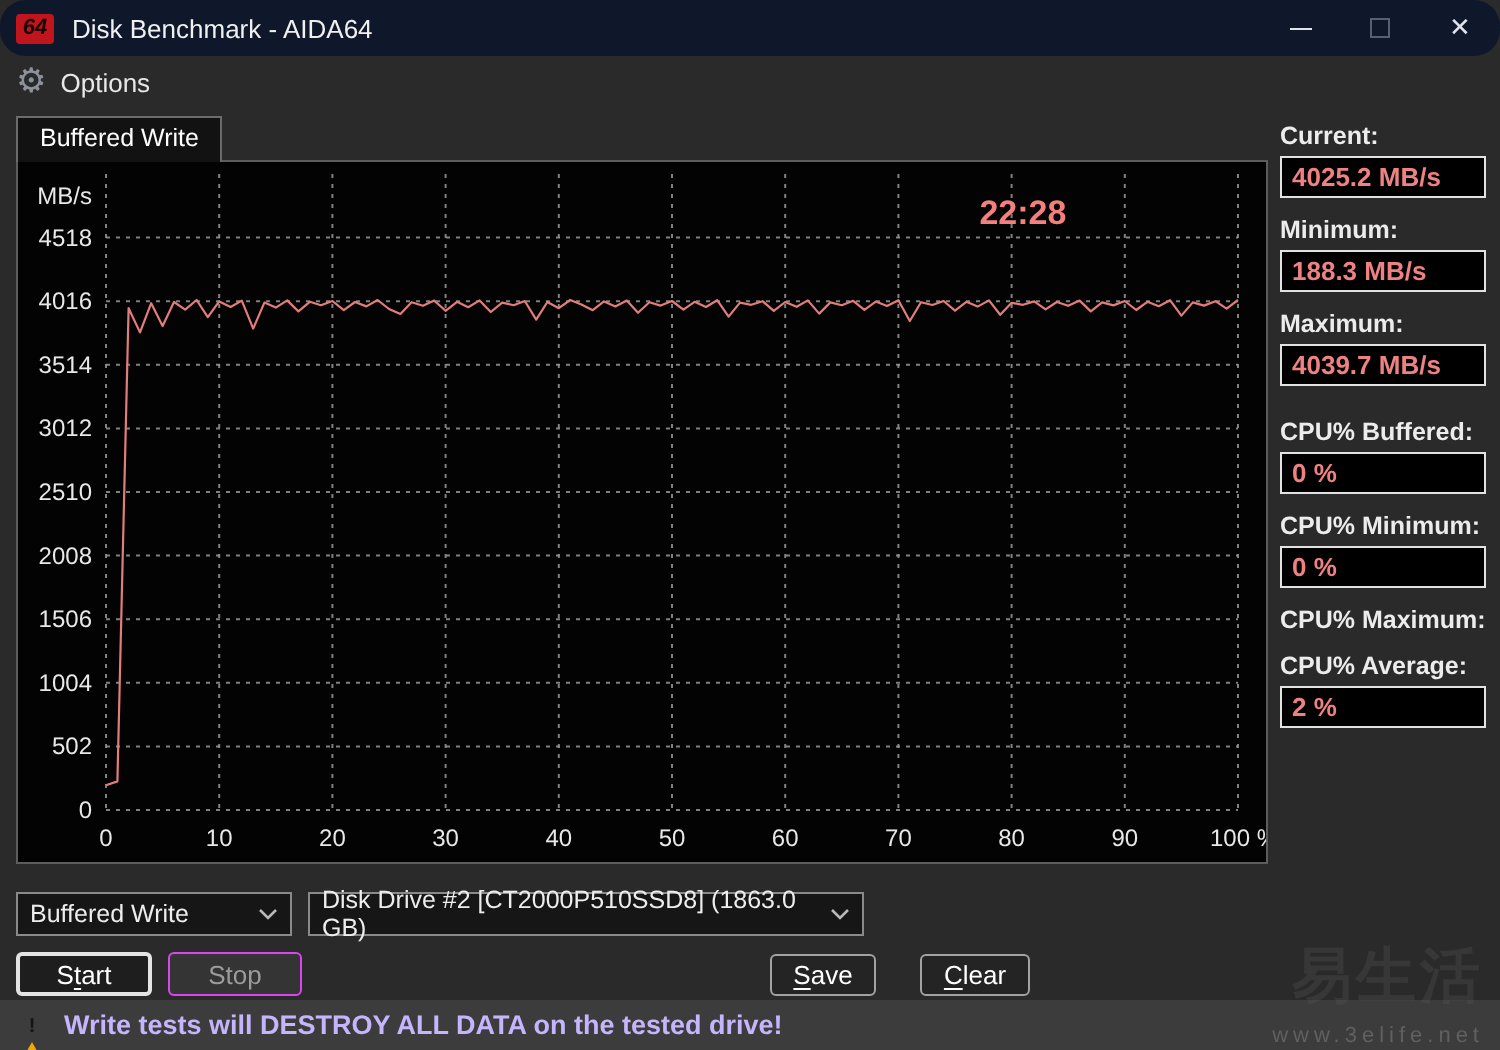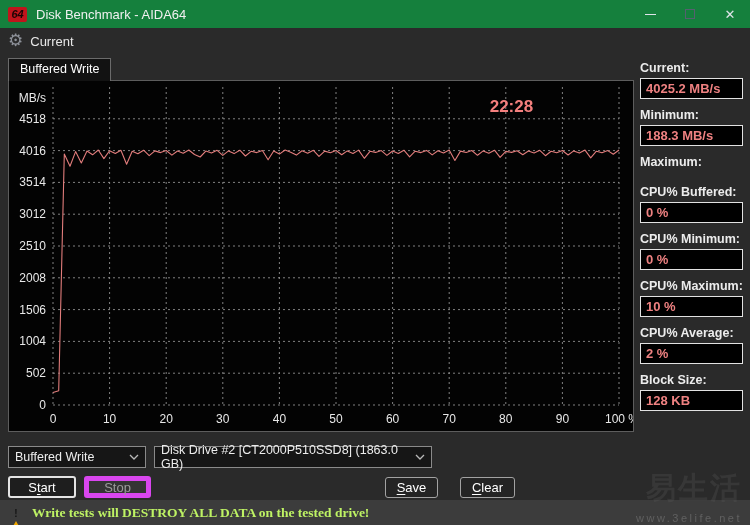--- a/index.html
+++ b/index.html
@@ -4,21 +4,21 @@
 <style>
   * { margin:0; padding:0; box-sizing:border-box; }
   html,body { width:750px; height:525px; }
   body {
     font-family:"Liberation Sans","DejaVu Sans",sans-serif;
     background:#2a2a2a; color:#e6e6e6; overflow:hidden; position:relative;
     width:750px; height:525px; font-size:13px;
   }
   
   .titlebar { position:absolute; left:0; top:0; width:750px; height:28px;
-    background:#15803d; display:flex; align-items:center; }
+    background:#0f172a; display:flex; align-items:center;border-radius:13px; }
   .app-icon { width:19px; height:15px; margin-left:8px; background:#c0151c;
     color:#1a0505; font-weight:bold; font-size:11px; font-style:italic;
     display:flex; align-items:center; justify-content:center; border-radius:2px; }
   .title-text { margin-left:9px; font-size:13px; color:#f0f0f0; }
   .win-btns { margin-left:auto; display:flex; height:100%; }
   .win-btn { width:40px; height:100%; display:flex; align-items:center;
     justify-content:center; color:#dfe4ea; font-size:13px; cursor:default; }
   .max-glyph { width:10px; height:10px; border:1px solid #556070; display:block; }
   .min-glyph { width:11px; height:1px; background:#dfe4ea; display:block; }
   
@@ -50,34 +50,34 @@
   .dd-test { left:8px; top:446px; width:138px; }
   .dd-drive { left:154px; top:446px; width:278px; }
   .dd-chevron { margin-left:auto; color:#b9b9b9; }
   .dd-chevron svg { display:block; }
   .btn { position:absolute; display:flex; align-items:center; justify-content:center;
     font-size:13px; border-radius:3px; white-space:nowrap; }
   .btn u { text-underline-offset:2px; }
   .btn-start { left:8px; top:476px; width:68px; height:22px; background:#1e1e1e;
     border:2px solid #e4e4e4; color:#fff; }
   .btn-stop { left:84px; top:476px; width:67px; height:22px; background:#343434;
-    border:5px solid #d946ef; color:#9b9b9b; }
+    border:1px solid #d946ef; color:#9b9b9b; }
   .btn-save { left:385px; top:477px; width:53px; height:21px; background:#242424;
     border:1px solid #a2a2a2; color:#fff; }
   .btn-clear { left:460px; top:477px; width:55px; height:21px; background:#242424;
     border:1px solid #a2a2a2; color:#fff; }
   
   .warnbar { position:absolute; left:0; top:500px; width:750px; height:25px;
     background:#3c3c3c; display:flex; align-items:center; }
   .warn-icon { margin-left:8px; width:16px; height:14px; position:relative; flex:0 0 auto; }
   .warn-icon .tri { width:0; height:0; border-left:8px solid transparent;
     border-right:8px solid transparent; border-bottom:14px solid #f0a800; }
   .warn-icon .bang { position:absolute; left:0; top:2px; width:16px; text-align:center;
     font-size:10px; font-weight:bold; color:#141414; }
-  .warn-text { margin-left:8px; font-weight:bold; font-size:13.5px; color:#bef264;font-family:Liberation Serif, serif; }
+  .warn-text { margin-left:8px; font-weight:bold; font-size:13.5px; color:#c4b5fd; }
   
   .wm-logo { position:absolute; right:8px; bottom:16px; font-size:30px; font-weight:bold;
     color:rgba(90,90,90,0.28); letter-spacing:2px; pointer-events:none; }
   .wm-url { position:absolute; right:8px; bottom:1px; font-size:11px;
     color:rgba(140,140,140,0.45); letter-spacing:2.5px; pointer-events:none; }
   
   svg text { font-family:"Liberation Sans","DejaVu Sans",sans-serif; }
 </style>
 </head>
 <body>
@@ -94,21 +94,21 @@
       </div>
     <div class="win-btn">
         <span>✕</span>
       </div>
   </div>
 </div>
 
 <div class="menubar">
   <div class="menu-item">
     <span class="gear-icon">⚙</span>
-    <span class="menu-label">Current</span>
+    <span class="menu-label">Options</span>
   </div>
   <span class="gear-badge">
       <i></i>
       <i></i>
     </span>
 </div>
 
 <div class="tab">Buffered Write</div>
 <div class="tabpage">
   <svg id="chart" width="624" height="350">
@@ -164,40 +164,36 @@
   <div class="stat-group">
     <div class="stat-label">Current:</div>
     <div class="stat-box">4025.2 MB/s</div>
   </div>
   <div class="stat-group">
     <div class="stat-label">Minimum:</div>
     <div class="stat-box">188.3 MB/s</div>
   </div>
   <div class="stat-group">
     <div class="stat-label">Maximum:</div>
+    <div class="stat-box">4039.7 MB/s</div>
   </div>
   <div class="stat-group gap-before">
     <div class="stat-label">CPU% Buffered:</div>
     <div class="stat-box">0 %</div>
   </div>
   <div class="stat-group">
     <div class="stat-label">CPU% Minimum:</div>
     <div class="stat-box">0 %</div>
   </div>
   <div class="stat-group">
     <div class="stat-label">CPU% Maximum:</div>
-    <div class="stat-box">10 %</div>
   </div>
   <div class="stat-group">
     <div class="stat-label">CPU% Average:</div>
     <div class="stat-box">2 %</div>
-  </div>
-  <div class="stat-group">
-    <div class="stat-label">Block Size:</div>
-    <div class="stat-box">128 KB</div>
   </div>
 </div>
 
 <div class="dropdown dd-test">
   <span>Buffered Write</span>
   <span class="dd-chevron">
     <svg width="10" height="6" viewBox="0 0 10 6">
         <polyline points="1,1 5,5 9,1" fill="none" stroke="#b9b9b9" stroke-width="1.3"></polyline>
       </svg>
   </span>

